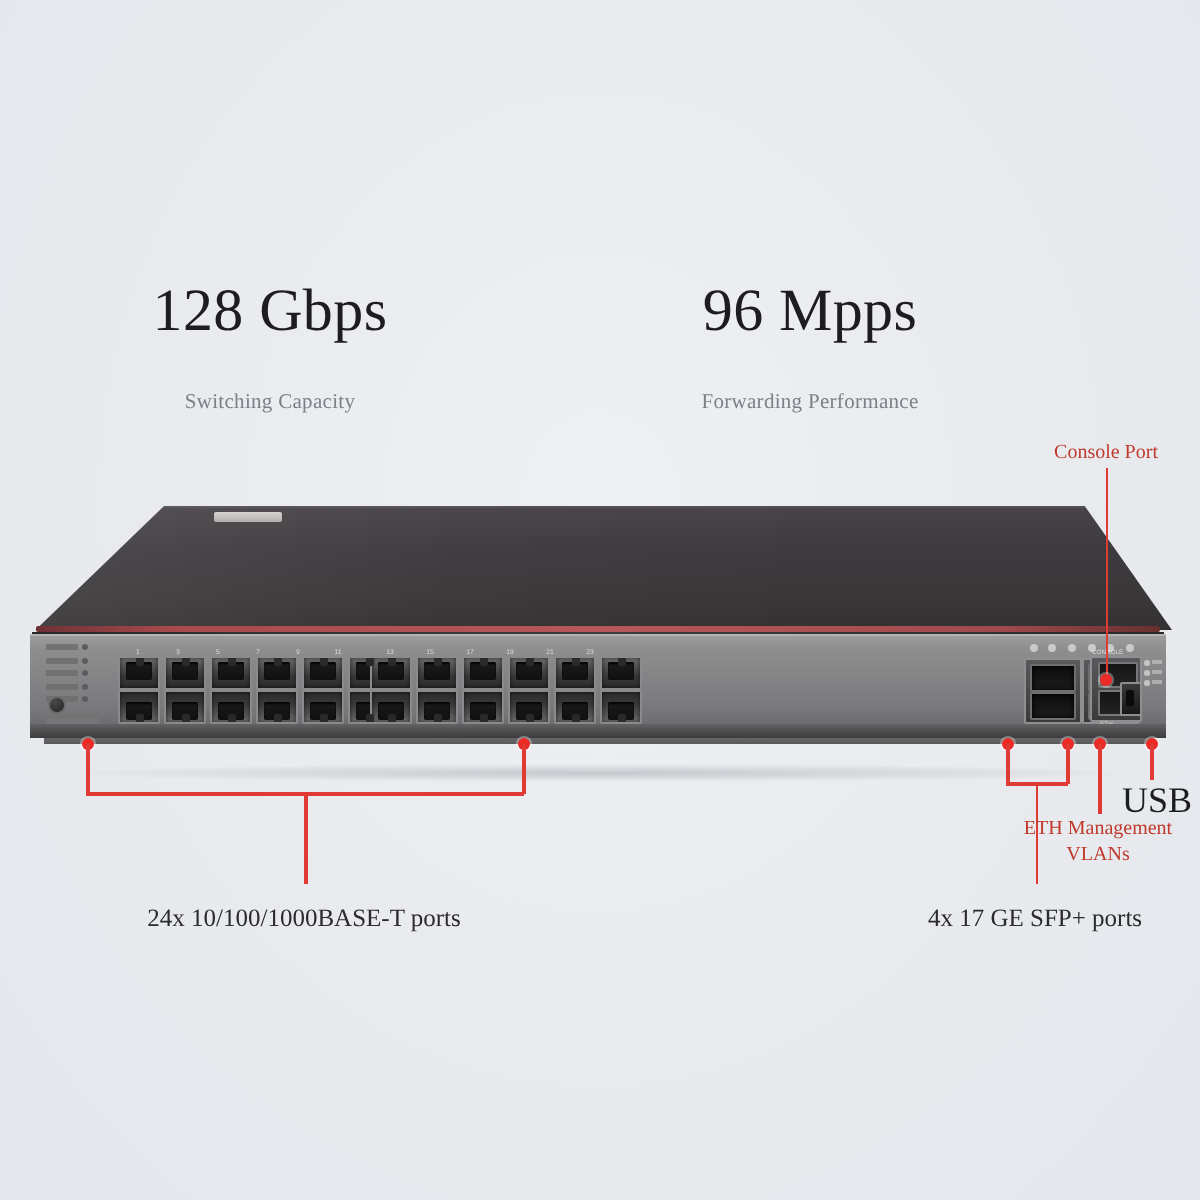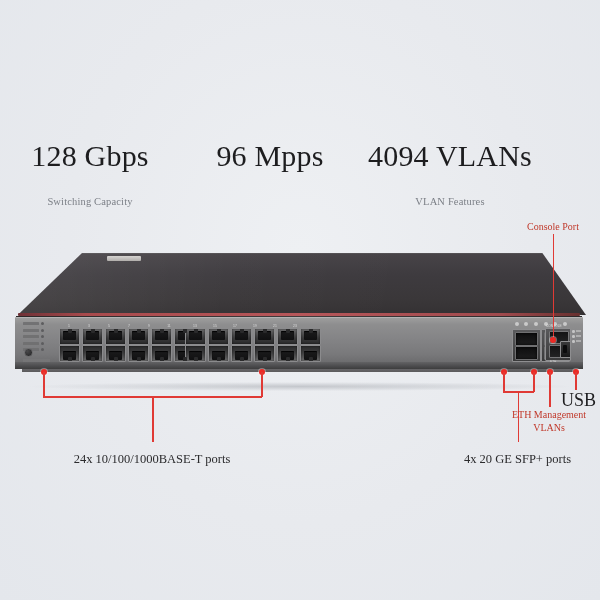--- a/index.html
+++ b/index.html
@@ -136,24 +136,21 @@
 
 <div id="stage">
 
   <div class="stats">
     <div class="stat">
       <div class="stat-val">128 Gbps</div>
       <div class="stat-lbl">Switching Capacity</div>
     </div>
     <div class="stat">
       <div class="stat-val">96 Mpps</div>
-    </div>
-    <div class="stat">
-      <div class="stat-val">4094 VLANs</div>
-      <div class="stat-lbl">VLAN Features</div>
+      <div class="stat-lbl">Forwarding Performance</div>
     </div>
   </div>
 
   <div class="shadow"></div>
 
   <div class="device">
 
     <div class="top-face"></div>
     <div class="top-sheen"></div>
     <div class="top-label"></div>
@@ -304,21 +301,21 @@
     <div class="cap" style="left:152px;top:452px;transform:translateX(-50%);">24x 10/100/1000BASE-T ports</div>
   </div>
 
   <div class="cal">
     <div class="dot" style="left:501px;top:369px;"></div>
     <div class="dot" style="left:531px;top:369px;"></div>
     <div class="vline" style="left:503.2px;top:372px;height:20px;"></div>
     <div class="vline" style="left:533.2px;top:372px;height:20px;"></div>
     <div class="hline" style="left:503.2px;top:391px;width:31px;"></div>
     <div class="vline" style="left:517.5px;top:391px;height:51px;"></div>
-    <div class="cap" style="left:517.5px;top:452px;transform:translateX(-50%);">4x 20 GE SFP+ ports</div>
+    <div class="cap" style="left:517.5px;top:452px;transform:translateX(-50%);">4x 17 GE SFP+ ports</div>
   </div>
 
   <div class="cal">
     <div class="cal-lbl" style="left:553px;top:221px;transform:translateX(-50%);">Console Port</div>
     <div class="vline" style="left:552.5px;top:234px;height:106px;"></div>
     <div class="dot" style="left:549.8px;top:337px;"></div>
   </div>
 
   <div class="cal">
     <div class="dot" style="left:547px;top:369px;"></div>

